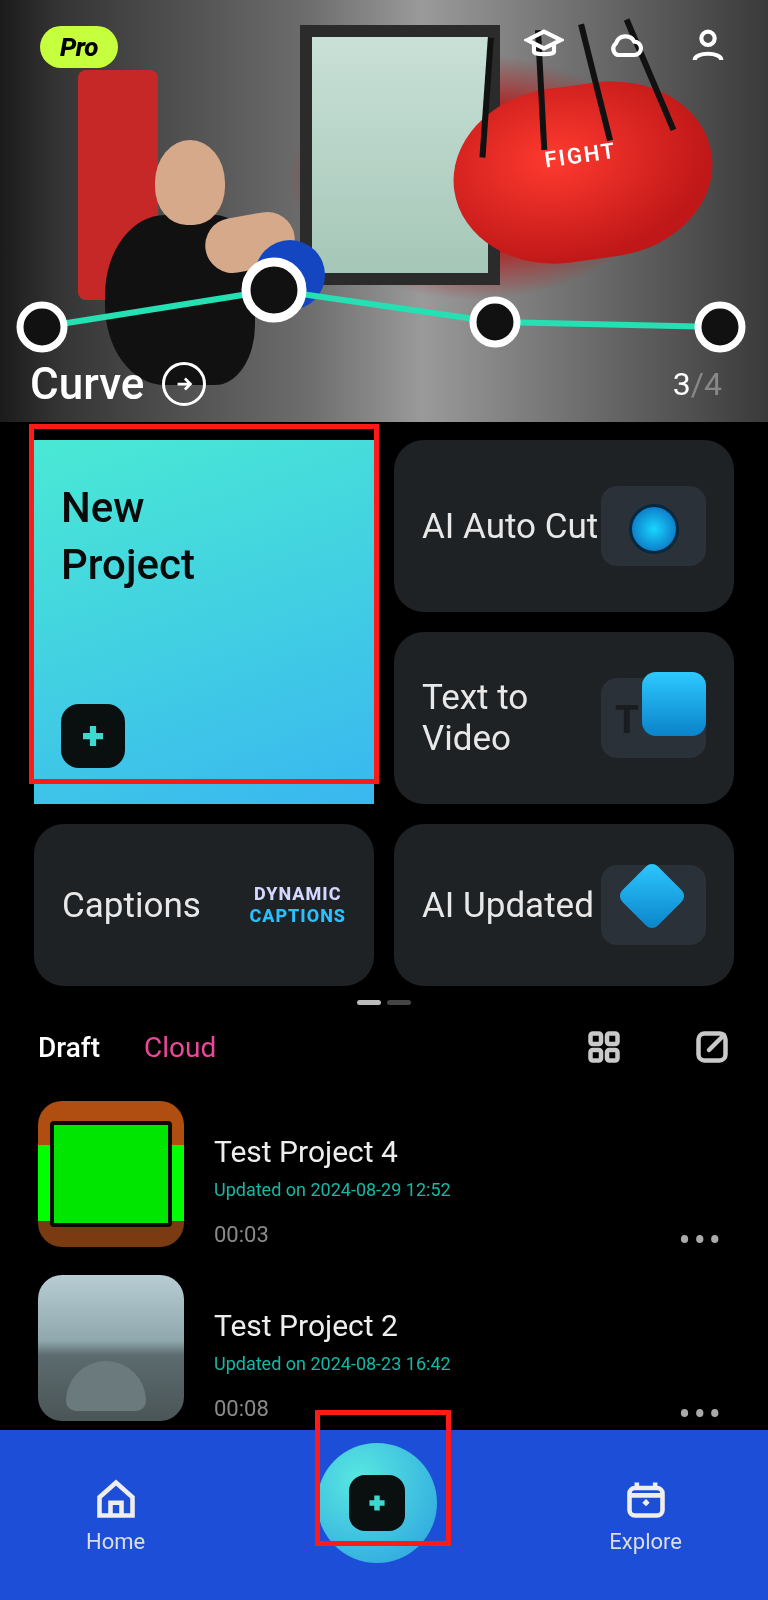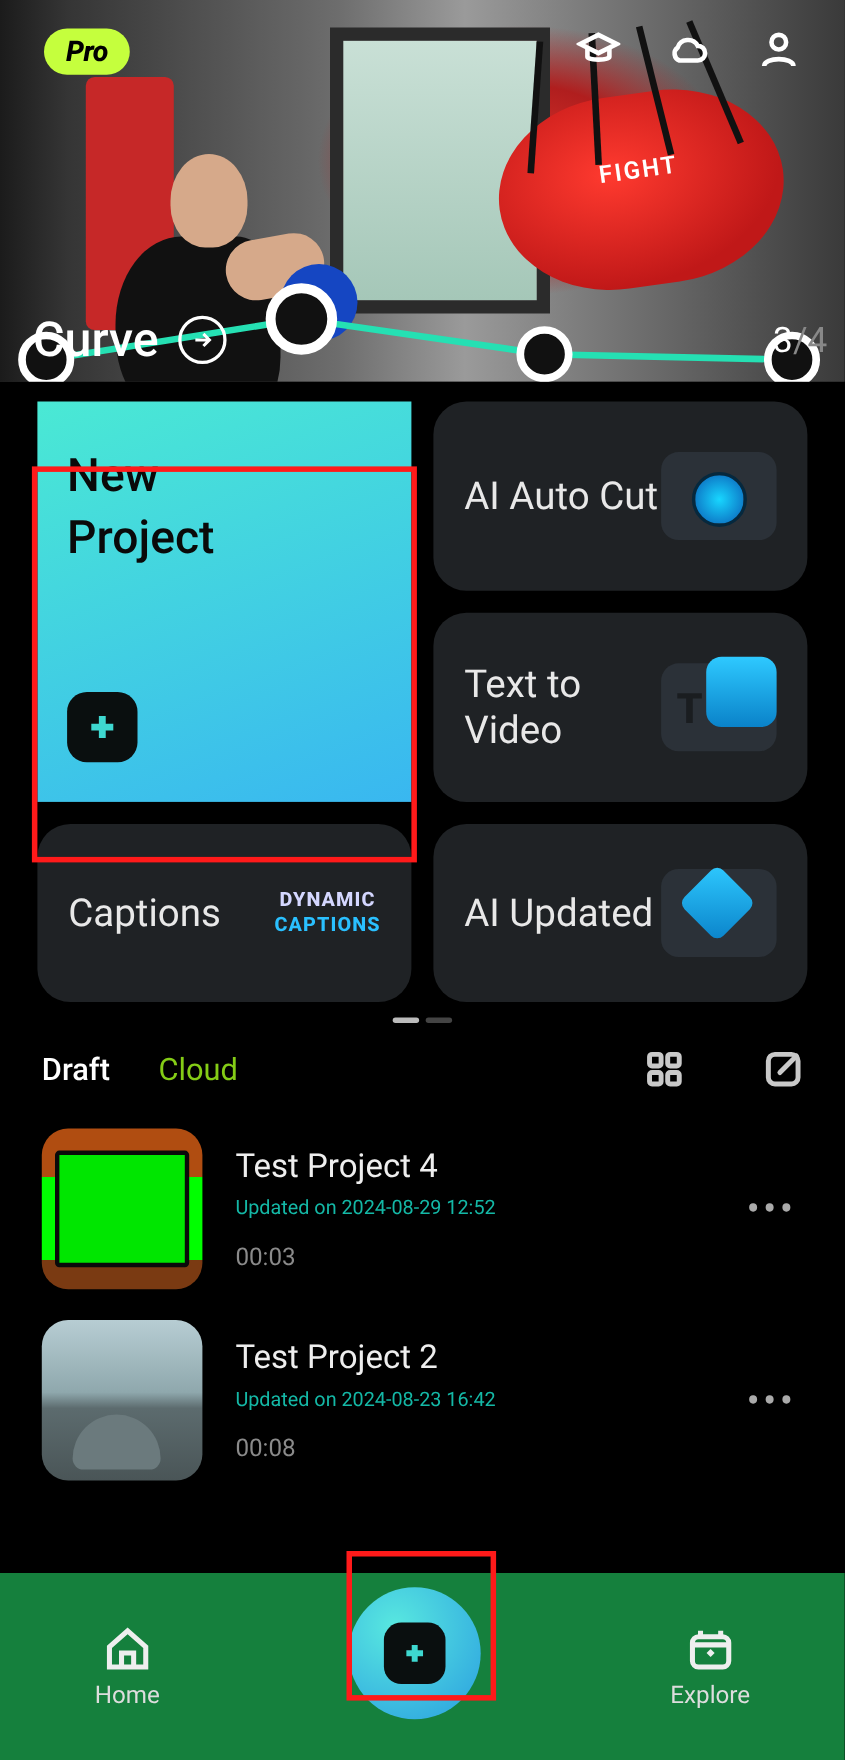--- a/index.html
+++ b/index.html
@@ -9,21 +9,21 @@
     background: #000;
     font-family: -apple-system, BlinkMacSystemFont, "Segoe UI", Roboto, sans-serif;
     color: #fff;
     overflow: hidden;
     position: relative;
   }
   
   .hero {
     position: relative;
     width: 100%;
-    height: 347px;
+    height: 422px;
     background: linear-gradient(180deg,#4a4a4a 0%,#2c2c2c 100%);
     overflow: hidden;
   }
   .hero-scene {
     position:absolute; inset:0;
     background:
       radial-gradient(ellipse 260px 170px at 62% 42%, #d8322b 0%, #b01e1e 40%, transparent 72%),
       linear-gradient(90deg,#1b1b1b 0%,#353535 8%,#6d6d6d 40%,#9a9a9a 55%,#3a3a3a 100%);
   }
   .window-frame {
@@ -64,21 +64,21 @@
   }
   .pro-badge {
     background:#c5ff3d; color:#000; font-weight:800; font-style:italic;
     font-size:26px; padding:6px 20px; border-radius:24px;
     letter-spacing:-0.5px;
   }
   .hero-icons { display:flex; gap:42px; align-items:center; }
   .hero-icons svg{width:40px;height:40px;stroke:#fff;stroke-width:2.5;fill:none;}
 
   .hero-bottom {
-    position:absolute; bottom:12px; left:30px; right:16px;
+    position:absolute; bottom:12px; left:30px; right:46px;
     display:flex; align-items:center; justify-content:space-between;
   }
   .curve-label { display:flex; align-items:center; gap:18px; }
   .curve-label span { font-size:44px; font-weight:500; }
   .curve-arrow {
     width:44px;height:44px;border:3px solid #fff;border-radius:50%;
     display:flex;align-items:center;justify-content:center;
   }
   .page-count { font-size:32px; color:#fff; }
   .page-count .total { color:#888; }
@@ -136,42 +136,42 @@
   .ttv-ic::before{content:"";position:absolute;right:0;top:-6px;width:64px;height:64px;border-radius:14px;background:linear-gradient(180deg,#2ec9ff,#0a82c9);}
   .ttv-ic::after{content:"T";position:absolute;left:14px;top:20px;font-size:38px;font-weight:800;color:#1a1d20;}
   .rem-ic{background:#2b3138;}
   .rem-ic::before{content:"";position:absolute;left:26px;top:6px;width:50px;height:50px;background:linear-gradient(135deg,#2ec9ff,#0a82c9);transform:rotate(45deg);border-radius:8px;}
 
   .dots-ind{display:flex;justify-content:center;gap:6px;padding:10px 0 18px;}
   .dots-ind span{width:24px;height:5px;border-radius:3px;background:#444;}
   .dots-ind span.active{background:#bbb;}
 
   .tabs-row{display:flex;align-items:center;padding:6px 38px 22px;gap:44px;}
-  .tab{font-size:28px;color:#84cc16;}
+  .tab{font-size:28px;color:#ec4899;}
   .tab.active{color:#fff;font-weight:500;}
   .spacer{flex:1;}
   .grid-ic,.edit-ic{width:36px;height:36px;}
   .grid-ic svg,.edit-ic svg{width:100%;height:100%;stroke:#c9c9c9;fill:none;stroke-width:3;}
 
   .projects{padding:0 38px;}
-  .proj-row{display:flex;align-items:center;gap:30px;padding:14px 0;position:relative;}
+  .proj-row{display:flex;align-items:flex-end;gap:30px;padding:14px 0;position:relative;}
   .thumb{width:146px;height:146px;border-radius:24px;flex-shrink:0;}
   .thumb1{background:linear-gradient(180deg,#b04d11 0%,#b04d11 30%,#0f0 30%,#0f0 82%,#7a3a12 82%);position:relative;}
   .thumb1::after{content:"";position:absolute;inset:20px 12px 20px 12px;border:4px solid #0a0a0a;border-radius:4px;background:#00e600;}
   .thumb2{background:linear-gradient(180deg,#b7cdd3 0%,#8fa8ad 45%,#5c6b6e 55%,#4a5557 100%);position:relative;overflow:hidden;}
   .thumb2::after{content:"";position:absolute;left:28px;bottom:10px;width:80px;height:50px;background:#6b7a7d;border-radius:40px 40px 10px 10px;}
   .proj-info{flex:1;display:flex;flex-direction:column;gap:10px;}
   .proj-title{font-size:30px;color:#eee;}
   .proj-updated{font-size:18px;color:#14b8a6;}
   .proj-dur{font-size:22px;color:#8a8a8a;margin-top:12px;}
   .proj-more{font-size:36px;color:#aaa;letter-spacing:3px;line-height:0.3;padding-right:6px;}
 
   .bottom-nav{
     position:absolute;bottom:0;left:0;right:0;height:170px;
-    background:#15803d;display:flex;align-items:center;justify-content:space-around;
+    background:#1d4ed8;display:flex;align-items:center;justify-content:space-around;
   }
   .nav-item{display:flex;flex-direction:column;align-items:center;gap:8px;color:#ddd;}
   .nav-item svg{width:44px;height:44px;stroke:#eee;fill:none;stroke-width:2.5;}
   .nav-item span{font-size:22px;}
   .fab{
     width:120px;height:120px;border-radius:50%;
     background:radial-gradient(circle at 35% 30%,#58e8e0,#2a9ee0);
     display:flex;align-items:center;justify-content:center;
     transform:translateY(-12px);
   }

